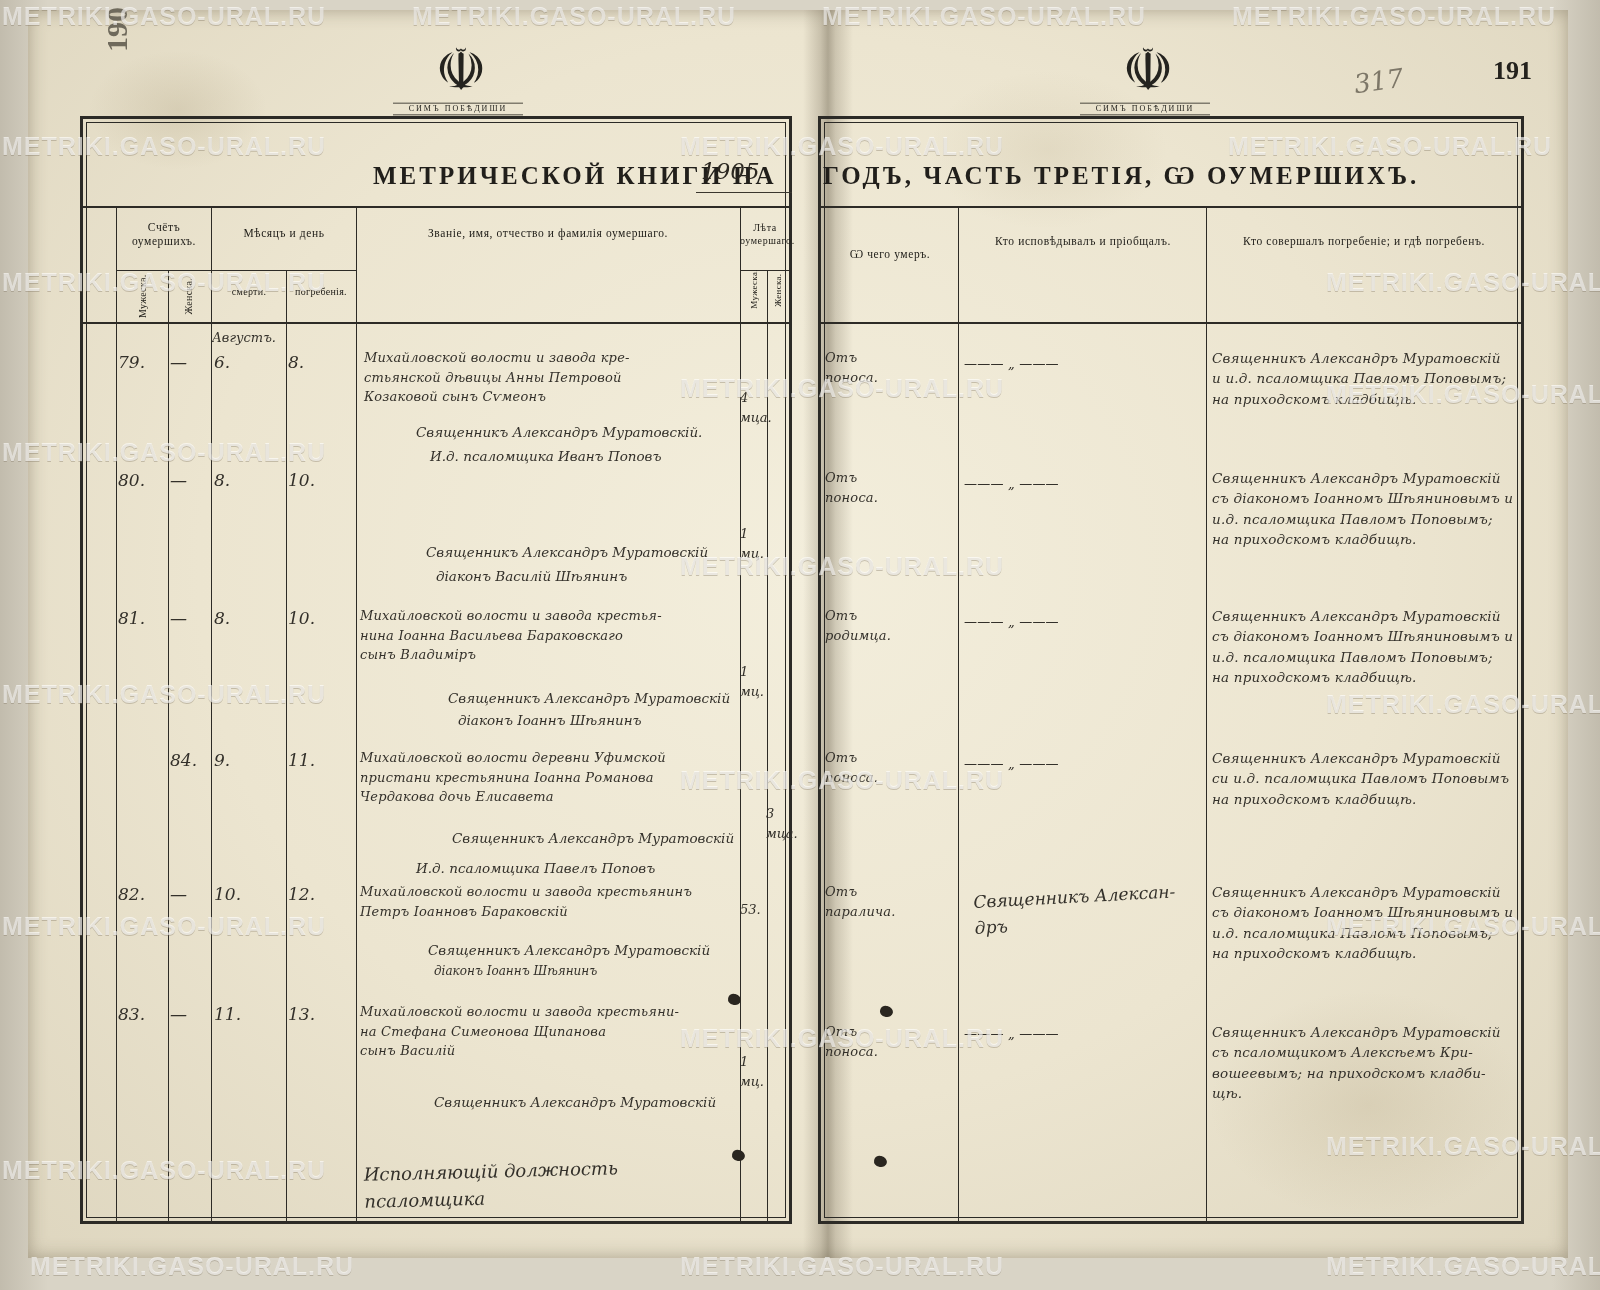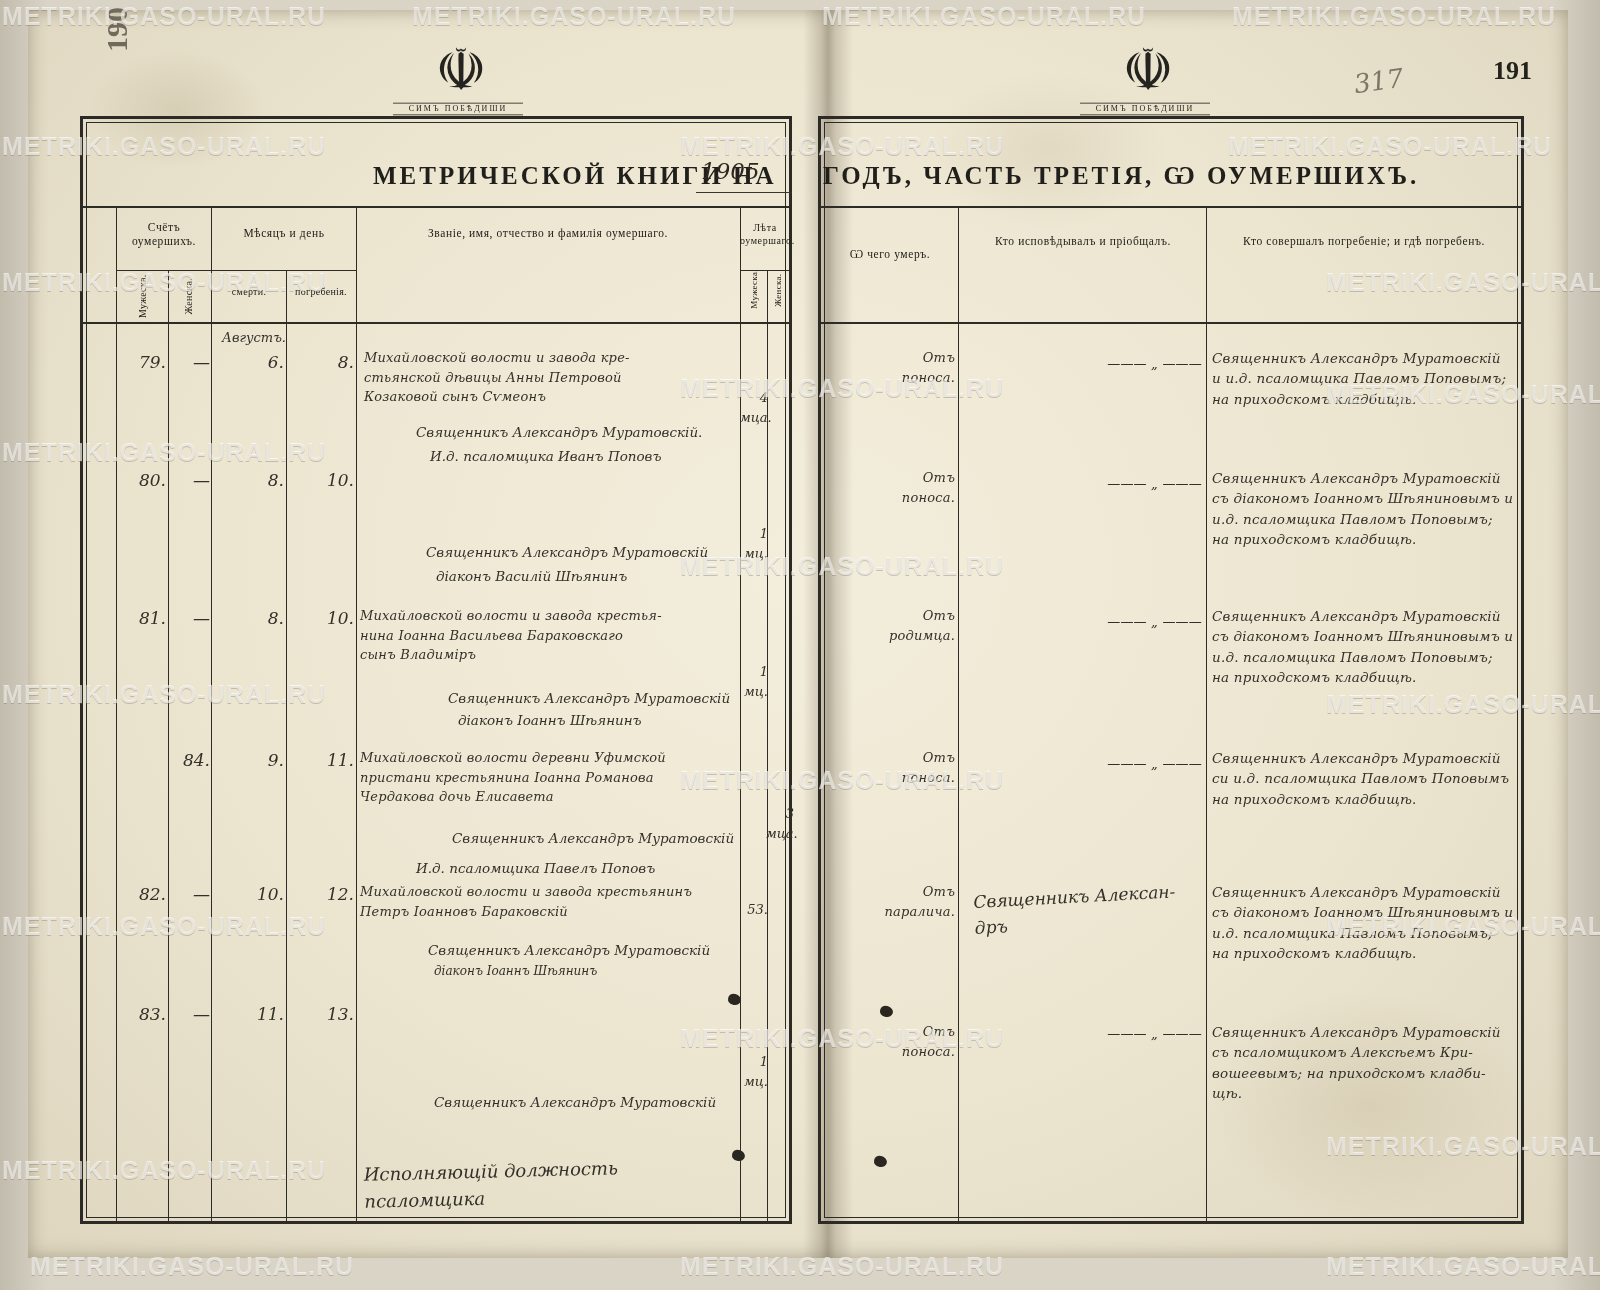--- a/index.html
+++ b/index.html
@@ -151,21 +151,21 @@
     font-family: "DejaVu Serif", serif;
     font-style: italic;
     color: #33302a;
     line-height: 1.5;
     white-space: pre-line;
   }
   .ink.num  { font-size: 17px; }
   .ink.body { font-size: 13px; letter-spacing: 0.2px; }
   .ink.small{ font-size: 13px; }
   .ink.sign { font-size: 13.5px; }
-  .ink.c    { text-align: right; }
+  .ink.c    { text-align: left; }
 
   .blot {
     position: absolute;
     width: 13px; height: 11px;
     background: #2a2620;
     border-radius: 45% 55% 50% 50%;
     transform: rotate(12deg);
   }
   .dash {
     position: absolute;
@@ -341,20 +341,23 @@
 дръ</div>
     <div class="ink body" style="left:1184px; top:872px; width:304px; font-size:13.5px;">Священникъ Александръ Муратовскiй
 съ дiакономъ Іоанномъ Шѣяниновымъ и
 и.д. псаломщика Павломъ Поповымъ;
 на приходскомъ кладбищѣ.</div>
 
     <div class="ink num c" style="left:90px; top:992px; width:48px;">83.</div>
     <div class="ink num c" style="left:142px; top:992px; width:40px;">—</div>
     <div class="ink num c" style="left:186px; top:992px; width:70px;">11.</div>
     <div class="ink num c" style="left:260px; top:992px; width:66px;">13.</div>
+    <div class="ink body" style="left:332px; top:992px; width:378px;">Михайловской волости и завода крестьяни-
+на Стефана Симеонова Щипанова
+сынъ Василiй</div>
     <div class="ink sign" style="left:406px; top:1082px; width:302px;">Священникъ Александръ Муратовскiй</div>
     <div class="ink small c" style="left:712px; top:1042px; width:28px;">1 мц.</div>
     <div class="ink small c" style="left:740px; top:1042px; width:24px;"></div>
     <div class="ink body c" style="left:797px; top:1012px; width:130px;">Отъ
 поноса.</div>
     <div class="ink body c" style="left:936px; top:1014px; width:238px;">——— „ ———</div>
     <div class="ink body" style="left:1184px; top:1012px; width:304px; font-size:13.5px;">Священникъ Александръ Муратовскiй
 съ псаломщикомъ Алексѣемъ Кри-
 вошеевымъ; на приходскомъ кладби-
 щѣ.</div>

